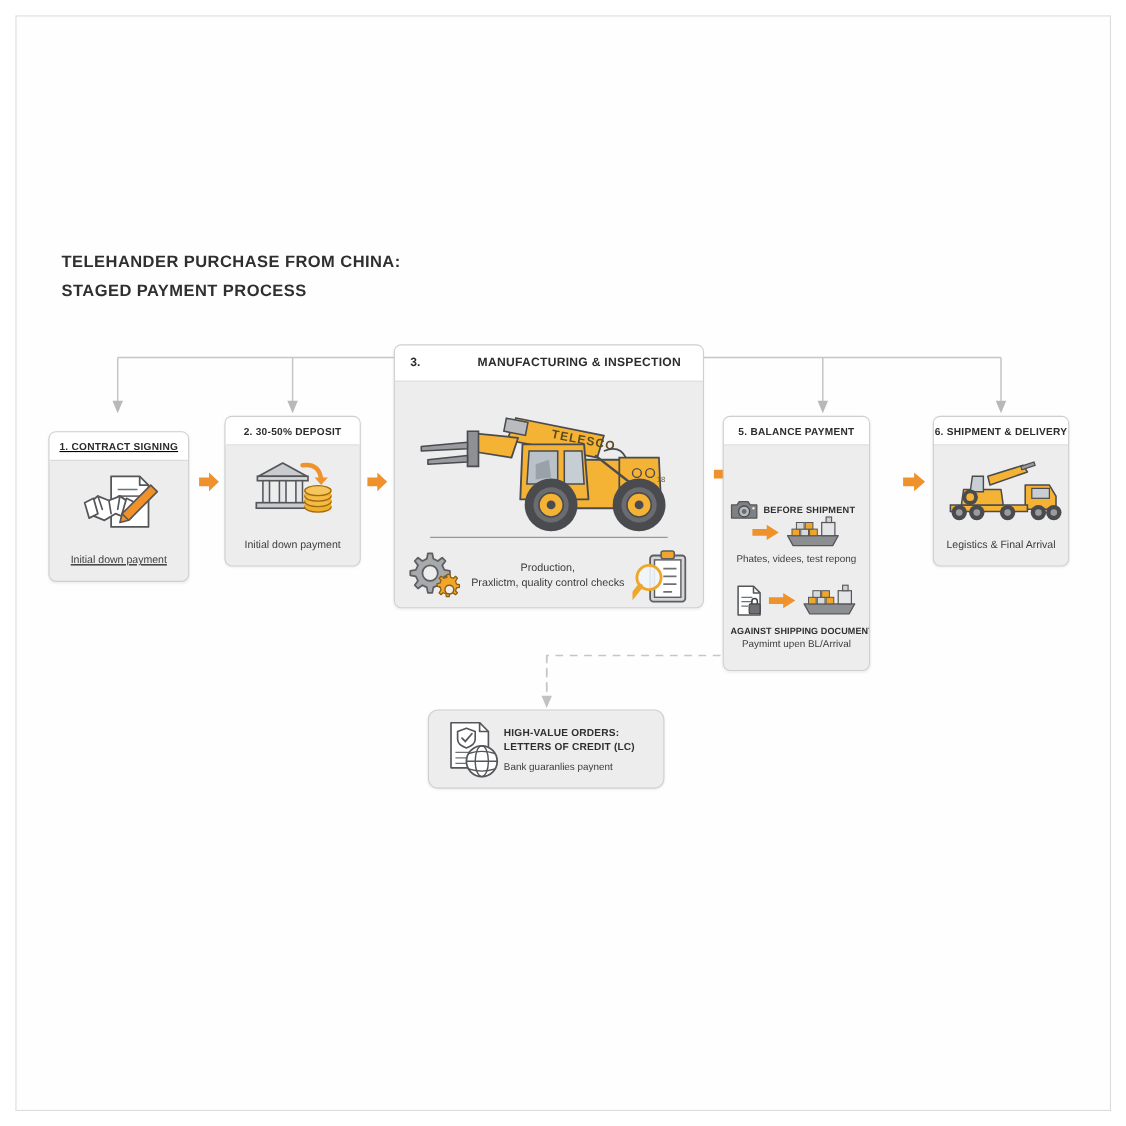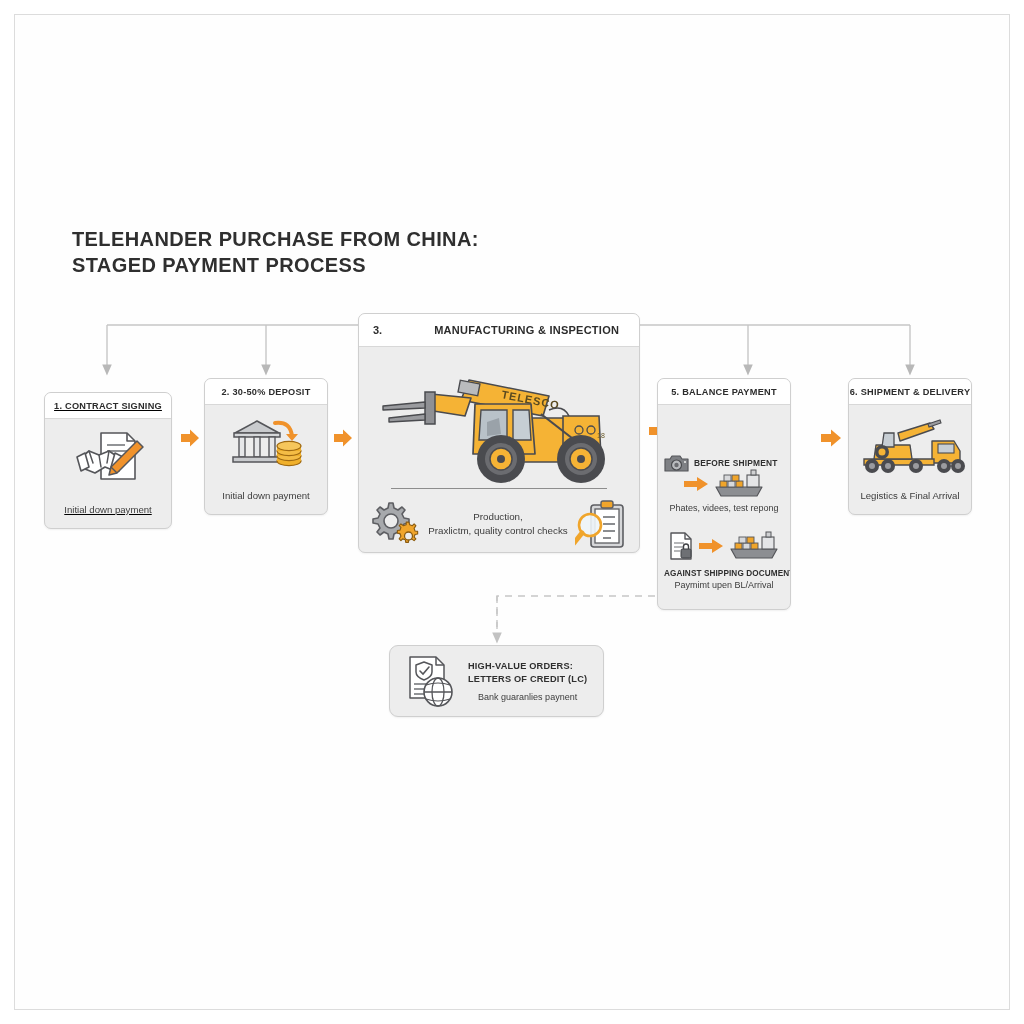--- a/index.html
+++ b/index.html
@@ -20,24 +20,24 @@
     position: absolute;
     left: 14px; top: 14px;
     width: 996px; height: 996px;
     border: 1.5px solid #dcdcdc;
     background: #fefefe;
   }
 
   
   #title {
     position: absolute;
-    left: 72px; top: 226px;
+    left: 56px; top: 226px;
     width: 560px;
     color: #2f2f2f;
-    font-size: 20px;
+    font-size: 15px;
     font-weight: bold;
     letter-spacing: 0.4px;
     line-height: 26px;
     white-space: pre-line;
   }
 
   
   .card {
     position: absolute;
     background: #ededed;
@@ -147,29 +147,29 @@
   
   #step6 { left: 848px; top: 378px; width: 124px; height: 137px; }
 
   
   #lccard {
     left: 389px; top: 645px; width: 215px; height: 72px;
     border-radius: 9px;
   }
   #lccard .lc-inner {
     height: 100%;
-    display: flex; align-items: center; gap: 10px;
+    display: flex; align-items: center; 
     padding: 8px 12px;
   }
   #lc-text { display: flex; flex-direction: column; justify-content: center; }
   #lc-title {
     font-size: 9.2px; font-weight: bold; color: #2f2f2f;
     line-height: 13px; letter-spacing: 0.2px; white-space: pre-line;
   }
-  #lc-sub { font-size: 9px; color: #3c3c3c; margin-top: 6px; text-align: center; }
+  #lc-sub { font-size: 9px; color: #3c3c3c; margin-top: 6px; }
 
   
   .oarrow { position: absolute; }
 
   
   #connectors {
     position: absolute; left: 0; top: 0;
     width: 1024px; height: 1024px;
     pointer-events: none;
   }

